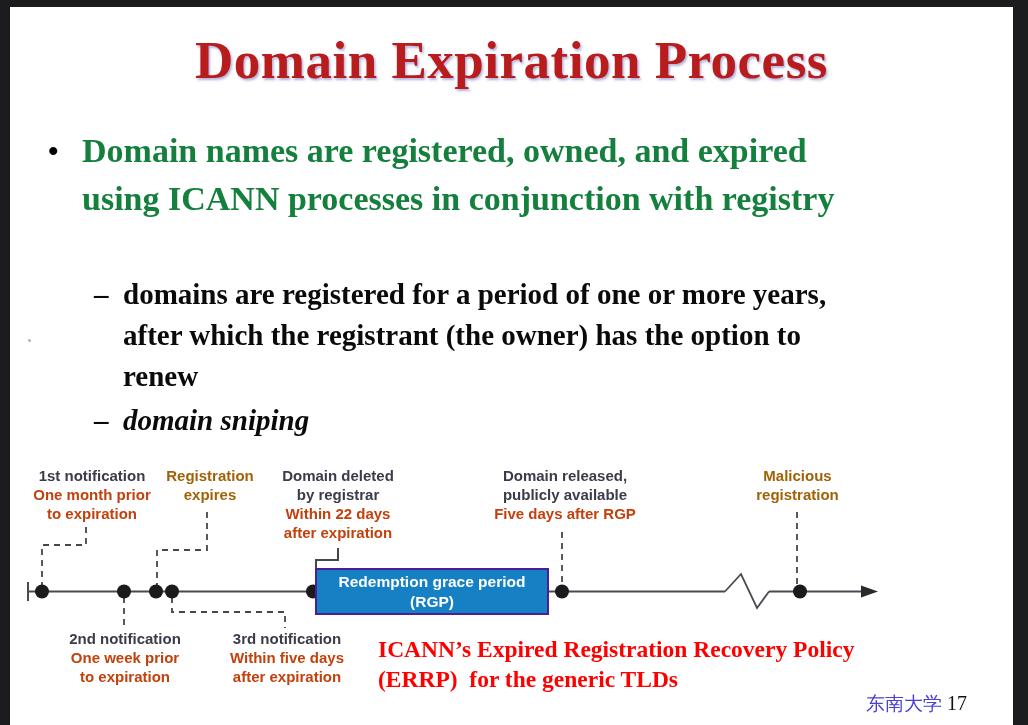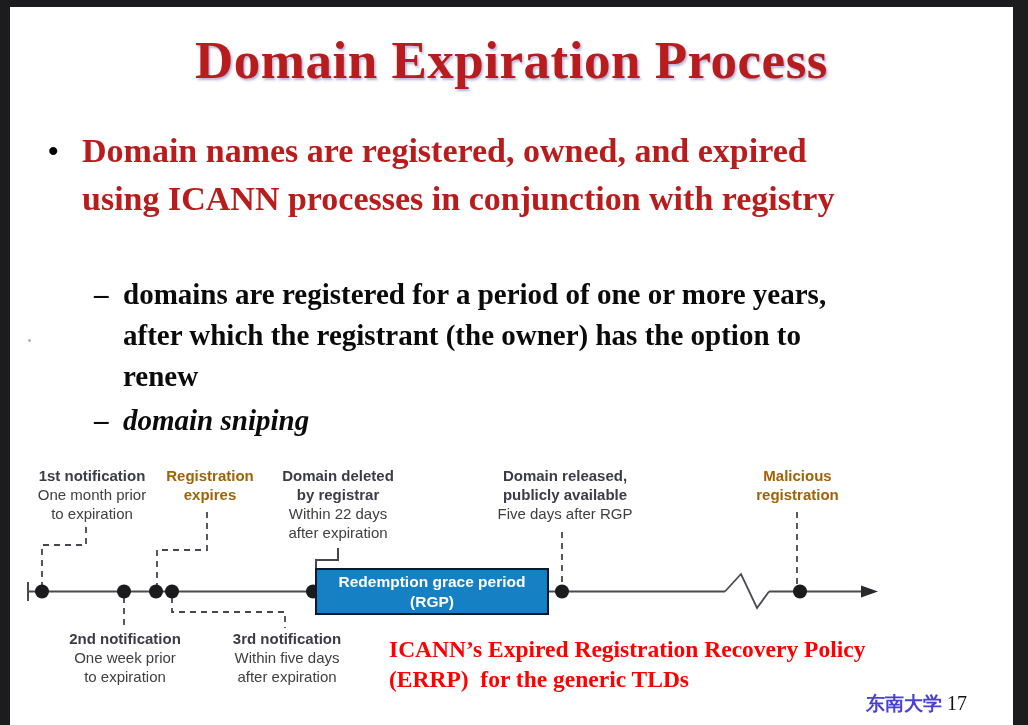--- a/index.html
+++ b/index.html
@@ -25,69 +25,69 @@
     font-weight: 700;
     font-size: 53px;
     color: #b91c1c;
     letter-spacing: 0.5px;
     text-shadow: 1.5px 1.5px 2.5px rgba(80,80,180,0.45);
   }
 
   
   .b1-glyph { left: 48px; top: 127px; font-size: 30px; font-weight: 700; color: #000; line-height: 48px; }
   .b1-text  { left: 82px; top: 127px; }
-  .b1-text .ln { font-size: 34px; font-weight: 700; color: #b91c1c; line-height: 48px; white-space: pre; }
+  .b1-text .ln { font-size: 34px; font-weight: 700; color: #15803d; line-height: 48px; white-space: pre; }
 
   .s1-glyph { left: 94px; top: 274px; font-size: 29px; font-weight: 700; color: #0a0a0a; line-height: 41px; }
   .s1-text  { left: 123px; top: 274px; }
   .s1-text .ln { font-size: 29px; font-weight: 700; color: #0a0a0a; line-height: 41px; white-space: pre; }
 
   .s2-glyph { left: 94px; top: 400px; font-size: 29px; font-weight: 700; color: #0a0a0a; line-height: 41px; }
   .s2-text  { left: 123px; top: 400px; font-size: 29px; font-weight: 700; font-style: italic; color: #0a0a0a; line-height: 41px; }
 
   .stray-mark { left: 28px; top: 339px; width: 3px; height: 3px; background: #c9a9a9; border-radius: 50%; }
 
   
   .dlabel { position: absolute; text-align: center; font-family: "Liberation Sans", sans-serif; line-height: 19px; }
   .dlabel .t { font-size: 15px; font-weight: 700; color: #3b3b49; white-space: pre; }
-  .dlabel .s { font-size: 15px; font-weight: 400; color: #404040; white-space: pre; }
+  .dlabel .s { font-size: 15px; font-weight: 700; color: #c2410c; white-space: pre; }
   .dlabel .t.red { color: #a16207; }
 
   .lab-first    { left: 22px;  top: 466px; width: 140px; }
   .lab-expires  { left: 150px; top: 466px; width: 120px; }
   .lab-deleted  { left: 272px; top: 466px; width: 132px; }
   .lab-released { left: 490px; top: 466px; width: 150px; text-align: center; }
   .lab-malicious{ left: 735px; top: 466px; width: 125px; }
   .lab-second   { left: 55px;  top: 629px; width: 140px; }
   .lab-third    { left: 217px; top: 629px; width: 140px; }
 
   
   .tl-svg { left: 0; top: 0; width: 1028px; height: 725px; pointer-events: none; }
 
   
   .rgp-box {
     left: 315px; top: 568px; width: 230px; height: 41px;
-    background: #1580c4; border: 2px solid #0f172a;
+    background: #1580c4; border: 2px solid #4c1d95;
     text-align: center; color: #ffffff;
     font-family: "Liberation Sans", sans-serif;
     font-weight: 700; font-size: 15.5px; line-height: 20px;
     padding-top: 2px;
   }
 
   
-  .note { left: 389px; top: 634px; }
+  .note { left: 378px; top: 634px; }
   .note .ln {
     font-family: "Liberation Serif", serif;
     font-weight: 700; font-size: 23.5px; line-height: 30px;
     color: #fe0000; white-space: pre;
   }
 
   
   .footer { left: 866px; top: 691px; font-size: 19px; white-space: pre; }
-  .footer .school { font-family: "Liberation Sans", sans-serif; color: #4a3fd4; font-weight: bold; }
+  .footer .school { font-family: "Liberation Sans", sans-serif; color: #4a3fd4; }
   .footer .page { font-family: "Liberation Serif", serif; color: #111; font-size: 20px; }
 </style>
 </head>
 <body>
 
 <div class="bar bar-top"></div>
 <div class="bar bar-left"></div>
 <div class="bar bar-right"></div>
 
 <div class="abs title-wrap">

